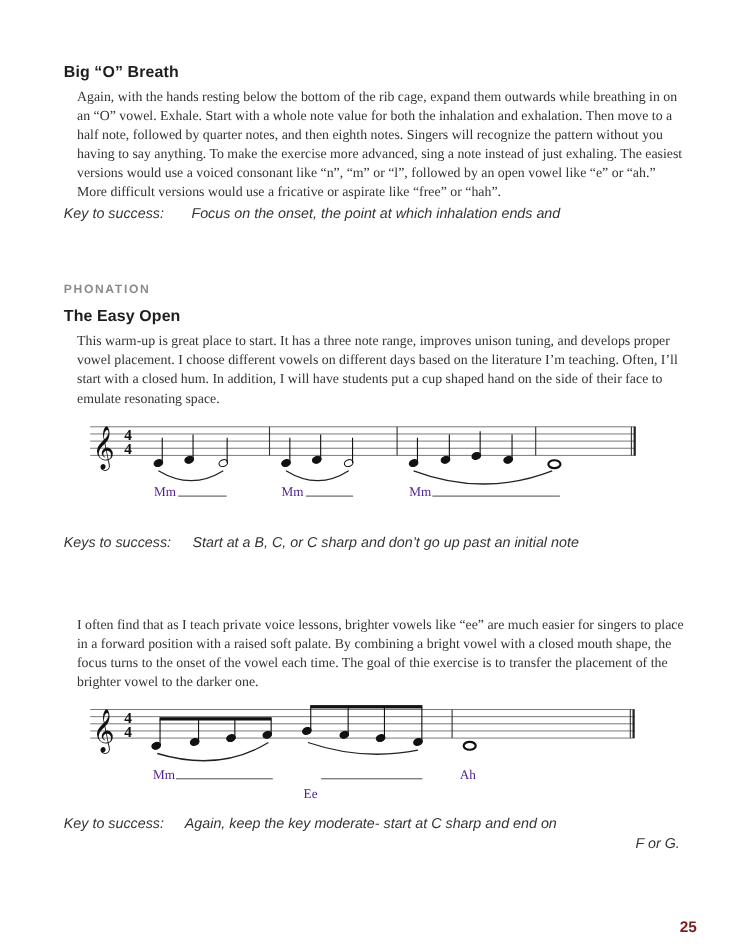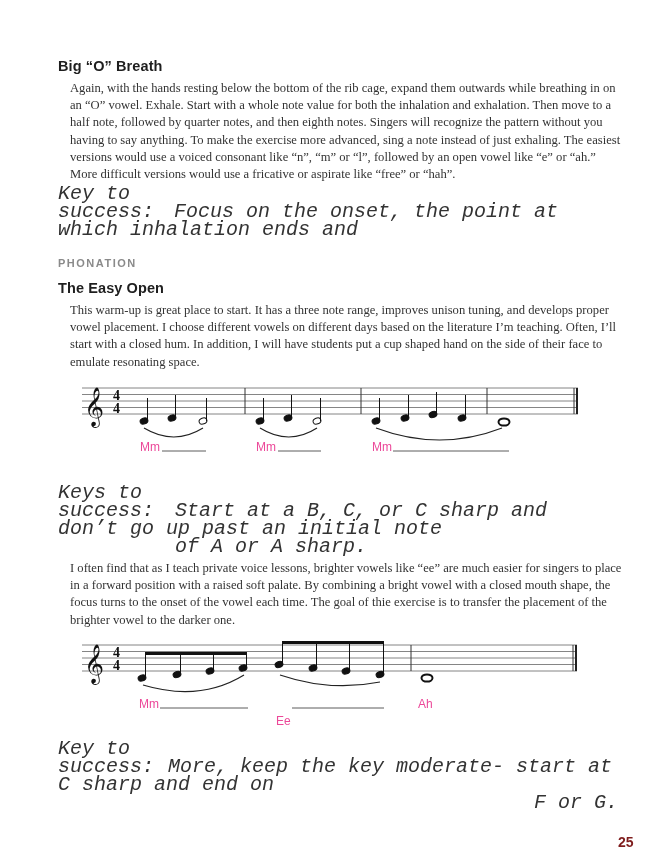--- a/index.html
+++ b/index.html
@@ -1,25 +1,25 @@
 <!DOCTYPE html>
 <html><head>
 <meta charset="utf-8">
 <style>
   html, body { margin: 0; padding: 0; background: #ffffff; }
   body { width: 667px; height: 864px; position: relative; overflow: hidden; color: #2a2a2a; }
   .page { position: absolute; left: 0; top: 0; width: 579px; height: 864px; }
   .h3 { position: absolute; left: 58px; font-family: "Liberation Sans", sans-serif; font-weight: bold; font-size: 14.5px; color: #1e1e1e; letter-spacing: 0.1px; }
   .body-text { position: absolute; left: 58px; width: 556px; font-family: "Liberation Serif", serif; font-size: 12.6px; line-height: 17.2px; color: #333; text-align: left; margin-left: 12px; }
-  .key { position: absolute; left: 58px; width: 560px; font-family: Liberation Mono, monospace; font-style: italic; font-size: 20px; line-height: 18px; color: #333; }
+  .key { position: absolute; left: 58px; width: 560px; font-family: Liberation Sans, sans-serif; font-style: italic; font-size: 13px; line-height: 18px; color: #333; }
   .key .lbl { display: inline-block; }
   .key .line2 { display: block; }
   .section { position: absolute; left: 58px; top: 253px; font-family: "Liberation Sans", sans-serif; font-weight: bold; font-size: 15px; color: #8a8a8a; letter-spacing: 1.5px; font-variant: small-caps; text-transform: lowercase; }
   .staff { position: absolute; left: 0; }
-  .lyric { position: absolute; font-family: Liberation Sans, sans-serif; font-size: 12px; color: #ec4899; }
+  .lyric { position: absolute; font-family: Liberation Serif, serif; font-size: 12px; color: #4c1d95; }
   .pagenum { position: absolute; left: 618px; top: 834px; font-family: "Liberation Sans", sans-serif; font-weight: bold; font-size: 14px; color: #7f1d1d; }
 </style>
 </head>
 <body>
 
 <div class="page">
 
   <div class="h3" style="top:58px;">Big “O” Breath</div>
   <div class="body-text" style="top:80px;">Again, with the hands resting below the bottom of the rib cage, expand them outwards while breathing in on an “O” vowel. Exhale. Start with a whole note value for both the inhalation and exhalation. Then move to a half note, followed by quarter notes, and then eighth notes. Singers will recognize the pattern without you having to say anything. To make the exercise more advanced, sing a note instead of just exhaling. The easiest versions would use a voiced consonant like “n”, “m” or “l”, followed by an open vowel like “e” or “ah.” More difficult versions would use a fricative or aspirate like “free” or “hah”.</div>
   <div class="key" style="top:185px;">
@@ -89,21 +89,20 @@
       <line x1="278" y1="451" x2="321" y2="451"></line>
       <line x1="393" y1="451" x2="509" y2="451"></line>
     </g>
   </svg>
   <div class="lyric" style="left:140px; top:440px;">Mm</div>
   <div class="lyric" style="left:256px; top:440px;">Mm</div>
   <div class="lyric" style="left:372px; top:440px;">Mm</div>
 
   <div class="key" style="top:484px;">
     <span class="lbl" style="width:117px;">Keys to success:</span><span>Start at a B, C, or C sharp and don’t go up past an initial note</span>
-    <span class="line2" style="padding-left:117px;">of A or A sharp.</span>
   </div>
 
   <div class="body-text" style="top:560px;">I often find that as I teach private voice lessons, brighter vowels like “ee” are much easier for singers to place in a forward position with a raised soft palate. By combining a bright vowel with a closed mouth shape, the focus turns to the onset of the vowel each time. The goal of thie exercise is to transfer the placement of the brighter vowel to the darker one.</div>
 
   <svg class="staff" style="top:625px;" width="667" height="95" viewBox="0 625 667 95">
     <g stroke="#777" stroke-width="0.9">
       <line x1="82" y1="645" x2="577" y2="645"></line>
       <line x1="82" y1="651.5" x2="577" y2="651.5"></line>
       <line x1="82" y1="658" x2="577" y2="658"></line>
       <line x1="82" y1="664.5" x2="577" y2="664.5"></line>
@@ -147,18 +146,18 @@
     <g stroke="#333" stroke-width="0.8">
       <line x1="160" y1="708" x2="248" y2="708"></line>
       <line x1="292" y1="708" x2="384" y2="708"></line>
     </g>
   </svg>
   <div class="lyric" style="left:139px; top:697px;">Mm</div>
   <div class="lyric" style="left:276px; top:697px;margin-top:17px;">Ee</div>
   <div class="lyric" style="left:418px; top:697px;">Ah</div>
 
   <div class="key" style="top:740px;">
-    <span class="lbl" style="width:110px;">Key to success:</span><span>More, keep the key moderate- start at C sharp and end on</span>
+    <span class="lbl" style="width:110px;">Key to success:</span><span>Again, keep the key moderate- start at C sharp and end on</span>
     <span class="line2" style="padding-left:110px;text-align:right;">F or G.</span>
   </div>
 
   <div class="pagenum">25</div>
 </div>
 
 </body></html>

